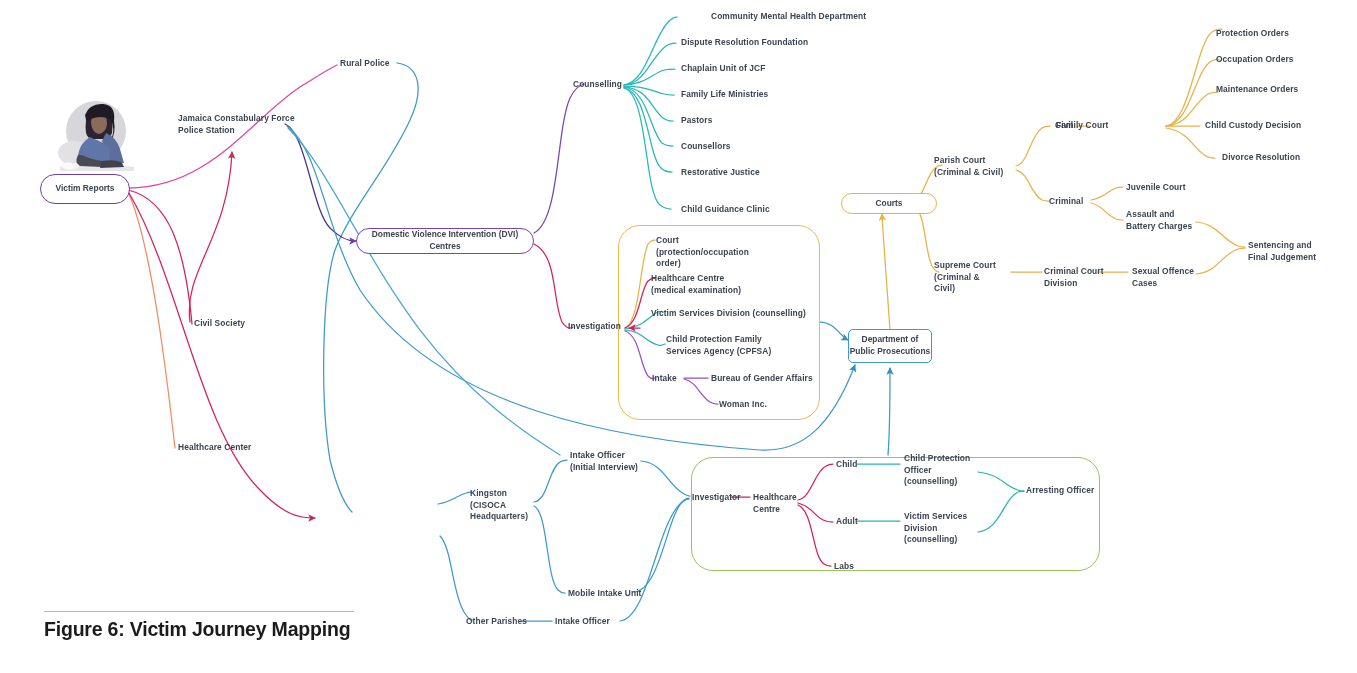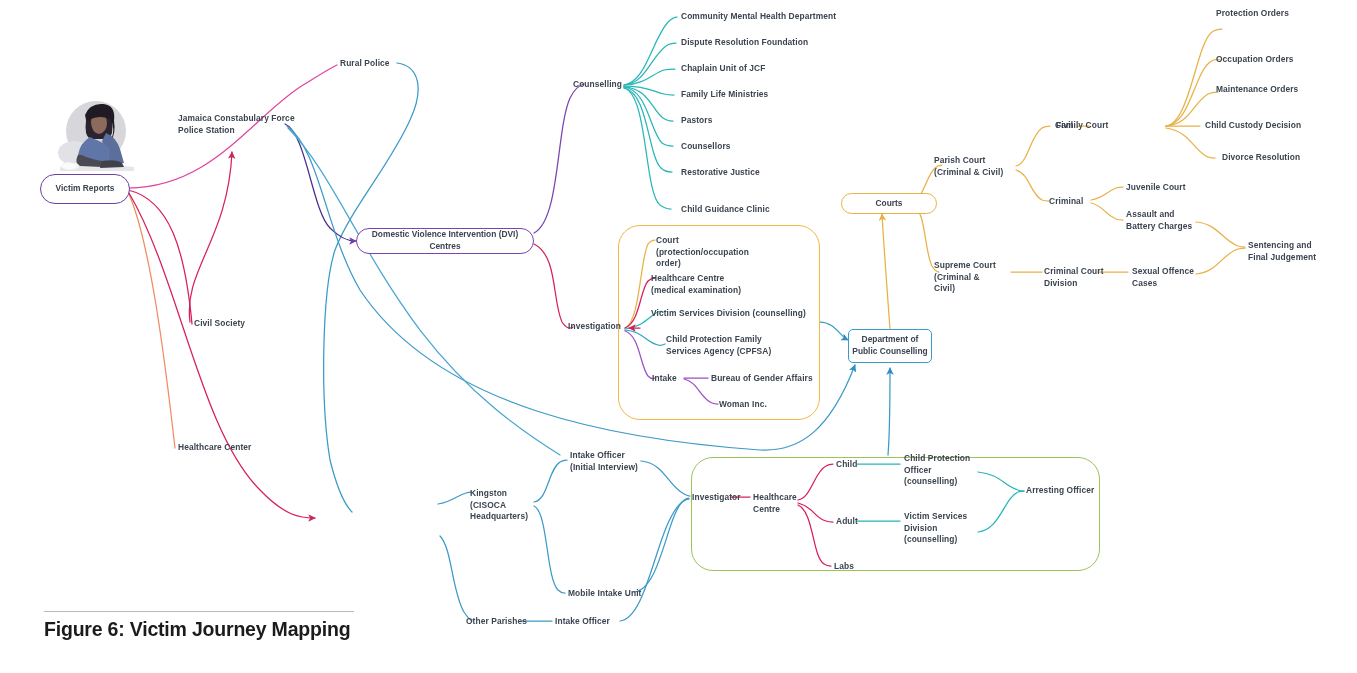--- a/index.html
+++ b/index.html
@@ -169,36 +169,36 @@
   <div class="grp" id="grp-cisoca" style="left:691px;top:457px;width:409px;height:114px;border-color:#9AC45A;"></div>
 
   <div class="node-box rb" style="left:40px;top:174px;width:90px;height:30px;border-color:#6C3FA8;">Victim Reports</div>
 
   <div class="node-box rb" style="left:356px;top:228px;width:178px;height:26px;border-color:#7A44B0;">Domestic Violence Intervention (DVI) Centres</div>
 
 
   <div class="node-box rb" style="left:841px;top:193px;width:96px;height:21px;border-color:#E8B147;">Courts</div>
 
   <div class="node-box" style="left:848px;top:329px;width:84px;height:34px;border:1.3px solid #3C9AC8;border-radius:5px;white-space:pre-line;">Department of
-Public Counselling</div>
+Public Prosecutions</div>
 
   <div class="lbl" style="left:340px;top:58px;">Rural Police</div>
 
   <div class="lbl" style="left:178px;top:113px;">Jamaica Constabulary Force
 Police Station</div>
 
   <div class="lbl" style="left:194px;top:318px;">Civil Society</div>
 
   <div class="lbl" style="left:178px;top:442px;">Healthcare Center</div>
 
   <div class="lbl" style="left:573px;top:79px;">Counselling</div>
 
   <div class="lbl" style="left:568px;top:321px;">Investigation</div>
 
-  <div class="lbl" style="left:681px;top:11px;">Community Mental Health Department</div>
+  <div class="lbl" style="left:711px;top:11px;">Community Mental Health Department</div>
   <div class="lbl" style="left:681px;top:37px;">Dispute Resolution Foundation</div>
   <div class="lbl" style="left:681px;top:63px;">Chaplain Unit of JCF</div>
   <div class="lbl" style="left:681px;top:89px;">Family Life Ministries</div>
   <div class="lbl" style="left:681px;top:115px;">Pastors</div>
   <div class="lbl" style="left:681px;top:141px;">Counsellors</div>
   <div class="lbl" style="left:681px;top:167px;">Restorative Justice</div>
   <div class="lbl" style="left:681px;top:204px;">Child Guidance Clinic</div>
 
   <div class="lbl" style="left:656px;top:235px;">Court
 (protection/occupation
@@ -214,21 +214,21 @@
 
   <div class="lbl" style="left:934px;top:155px;">Parish Court
 (Criminal &amp; Civil)</div>
   <div class="lbl" style="left:934px;top:260px;">Supreme Court
 (Criminal &amp;
 Civil)</div>
   <div class="lbl" style="left:1055px;top:120px;">Civil</div>
   <div class="lbl" style="left:1049px;top:196px;">Criminal</div>
   <div class="lbl" style="left:1056px;top:120px;">Family Court</div>
 
-  <div class="lbl" style="left:1216px;top:8px;text-align:right;">Protection Orders</div>
+  <div class="lbl" style="left:1216px;top:28px;text-align:right;">Protection Orders</div>
   <div class="lbl" style="left:1216px;top:54px;">Occupation Orders</div>
   <div class="lbl" style="left:1216px;top:84px;">Maintenance Orders</div>
   <div class="lbl" style="left:1205px;top:120px;">Child Custody Decision</div>
   <div class="lbl" style="left:1222px;top:152px;">Divorce Resolution</div>
 
   <div class="lbl" style="left:1126px;top:182px;">Juvenile Court</div>
   <div class="lbl" style="left:1126px;top:209px;">Assault and
 Battery Charges</div>
 
   <div class="lbl" style="left:1044px;top:266px;">Criminal Court

